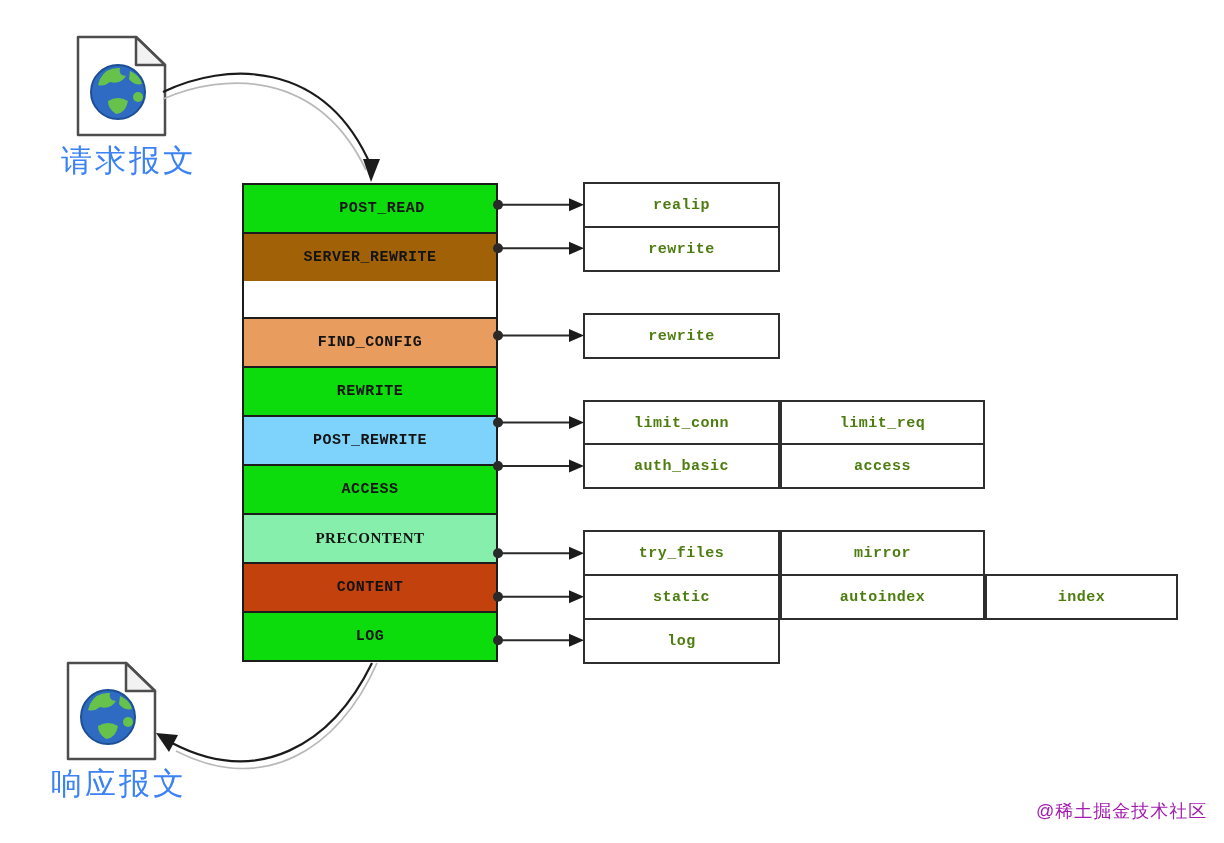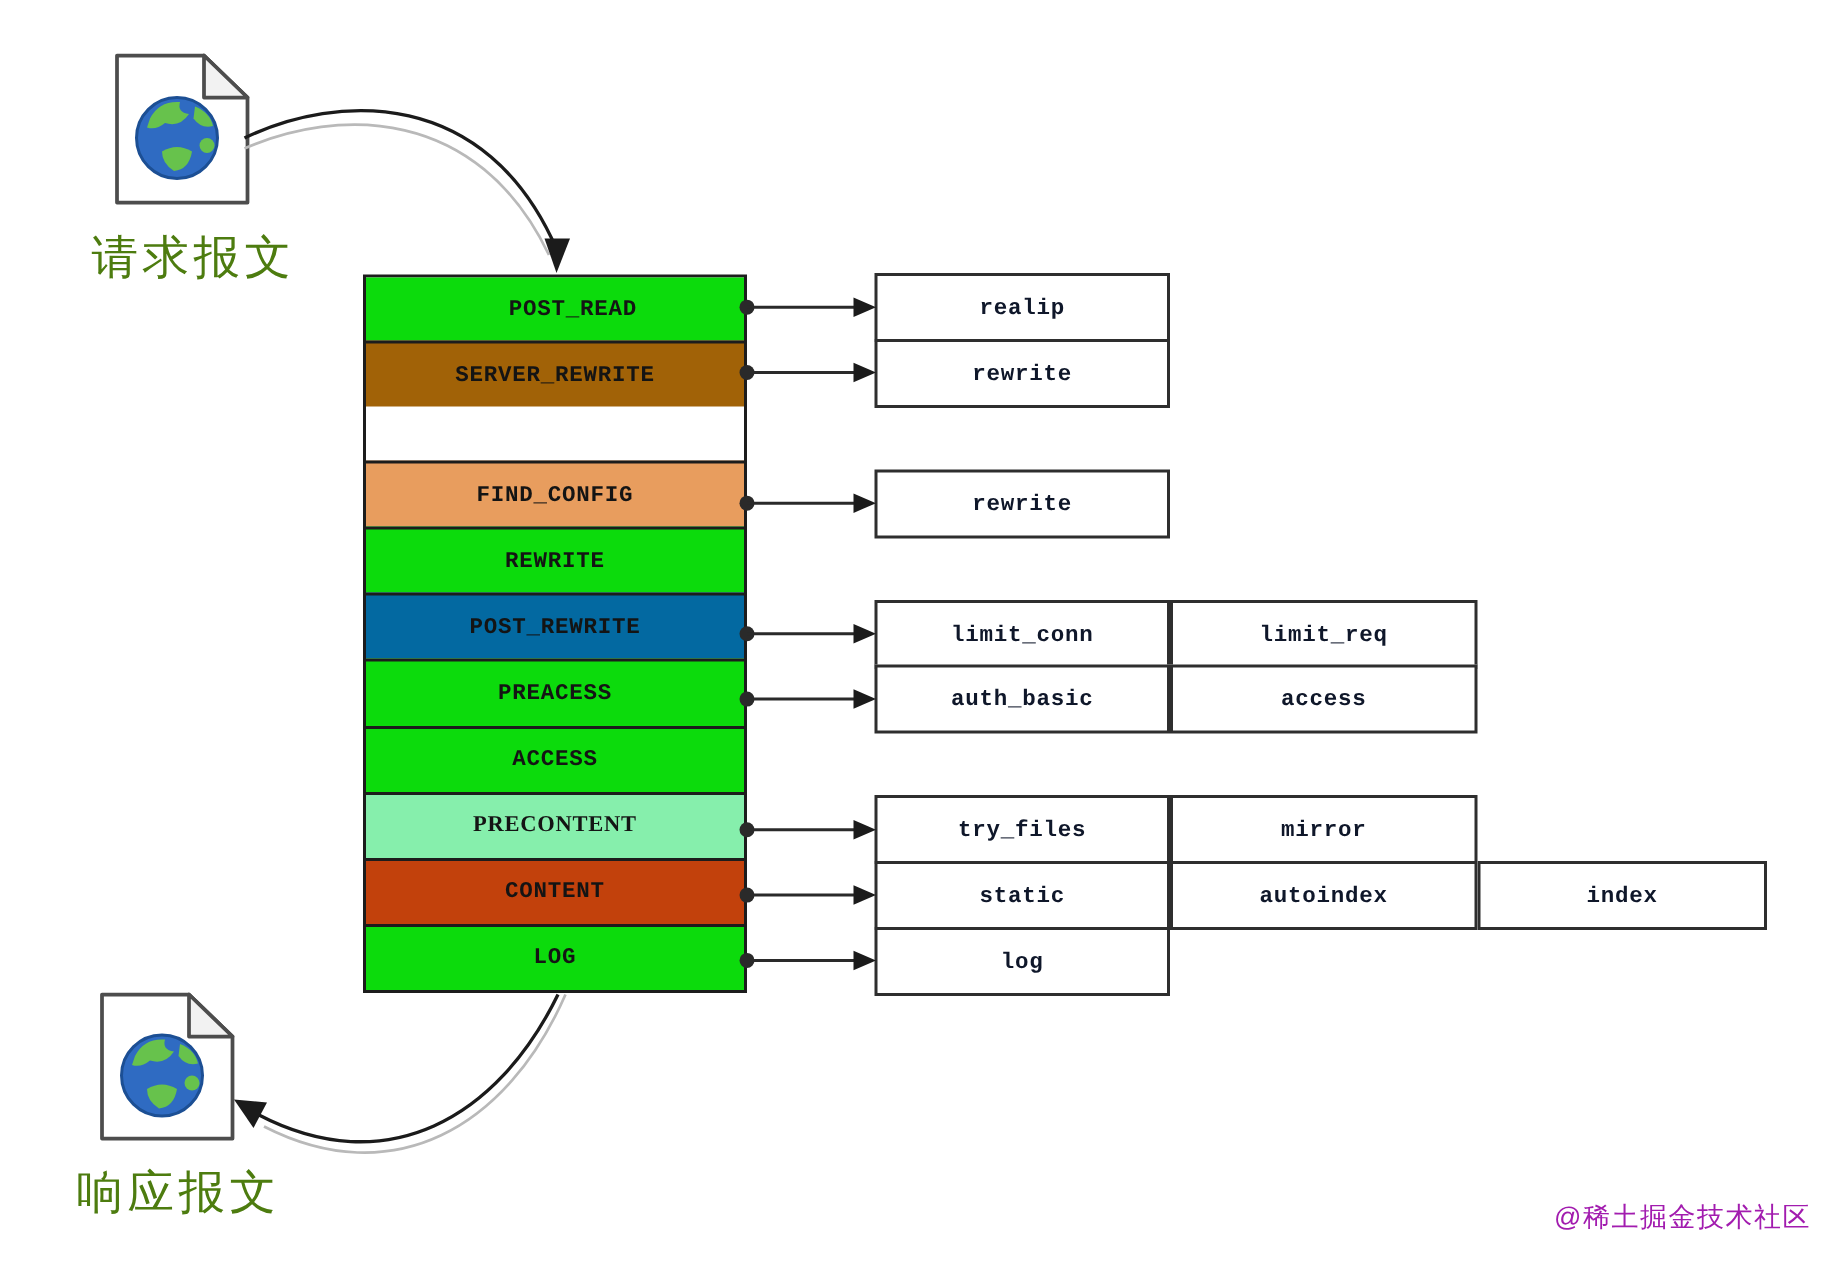--- a/index.html
+++ b/index.html
@@ -22,28 +22,27 @@
     border-top:2px solid #1c1c1c;
   }
   .phase-row:first-child{border-top:none;}
 
   
   .module-box{
     position:absolute;height:46px;box-sizing:border-box;
     border:2px solid #2e2e2e;background:#ffffff;
     display:flex;align-items:center;justify-content:center;
     font-family:"Liberation Mono","DejaVu Sans Mono",monospace;
-    font-weight:bold;font-size:15px;color:#0f172a;letter-spacing:.5px;
+    font-weight:bold;font-size:15px;color:#4d7c0f;letter-spacing:.5px;
   }
 
   .doc-icon{position:absolute;}
   .doc-label{
-    position:absolute;font-size:31px;color:#4d7c0f;letter-spacing:3px;
+    position:absolute;font-size:31px;color:#3b82f6;letter-spacing:3px;
     font-family:"Liberation Sans",sans-serif;
-    margin-top:11px;
   }
   #request-label{left:61px;top:140px;}
   #response-label{left:51px;top:763px;}
 
   .watermark{
     position:absolute;left:1036px;top:799px;font-size:18px;color:#a21caf;
     letter-spacing:1px;
   }
 
   svg.overlay{position:absolute;left:0;top:0;pointer-events:none;}
@@ -77,22 +76,21 @@
       <circle cx="68" cy="67" r="5" fill="#67c24c"></circle>
     </g>
   </svg>
   <div class="doc-label" id="response-label">响应报文</div>
 
   <div id="phase-stack">
       <div class="phase-row" style="background: rgb(12, 219, 12); padding-left: 24px;">POST_READ</div>
       <div class="phase-row" style="background: #a16207;">SERVER_REWRITE</div>
       <div class="phase-row" style="background: rgb(232, 157, 94); margin-top: 36px;">FIND_CONFIG</div>
       <div class="phase-row" style="background: rgb(12, 219, 12);">REWRITE</div>
-      <div class="phase-row" style="background: #0369a1;">POST_REWRITE</div>
-      <div class="phase-row" style="background: rgb(12, 219, 12);">PREACESS</div>
+      <div class="phase-row" style="background: #7dd3fc;">POST_REWRITE</div>
       <div class="phase-row" style="background: rgb(12, 219, 12);">ACCESS</div>
       <div class="phase-row" style="background: #86efac; font-family: Liberation Serif, serif;">PRECONTENT</div>
       <div class="phase-row" style="background: #c2410c;">CONTENT</div>
       <div class="phase-row" style="background: rgb(12, 219, 12);">LOG</div>
     </div>
 
   <div id="modules-layer">
       <div class="module-box" style="left: 583px; top: 182px; width: 197px;">realip</div>
       <div class="module-box" style="left: 583px; top: 226px; width: 197px;">rewrite</div>
       <div class="module-box" style="left: 583px; top: 313px; width: 197px;">rewrite</div>

